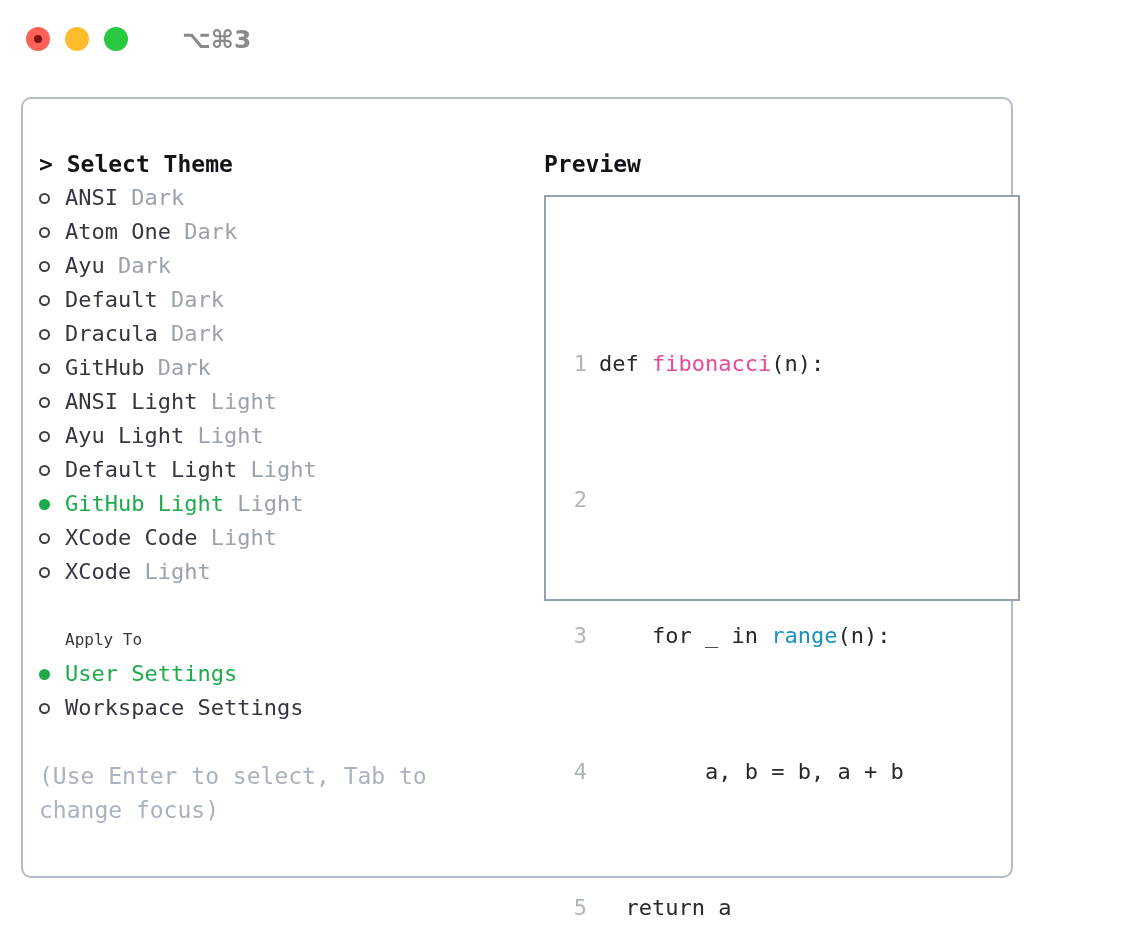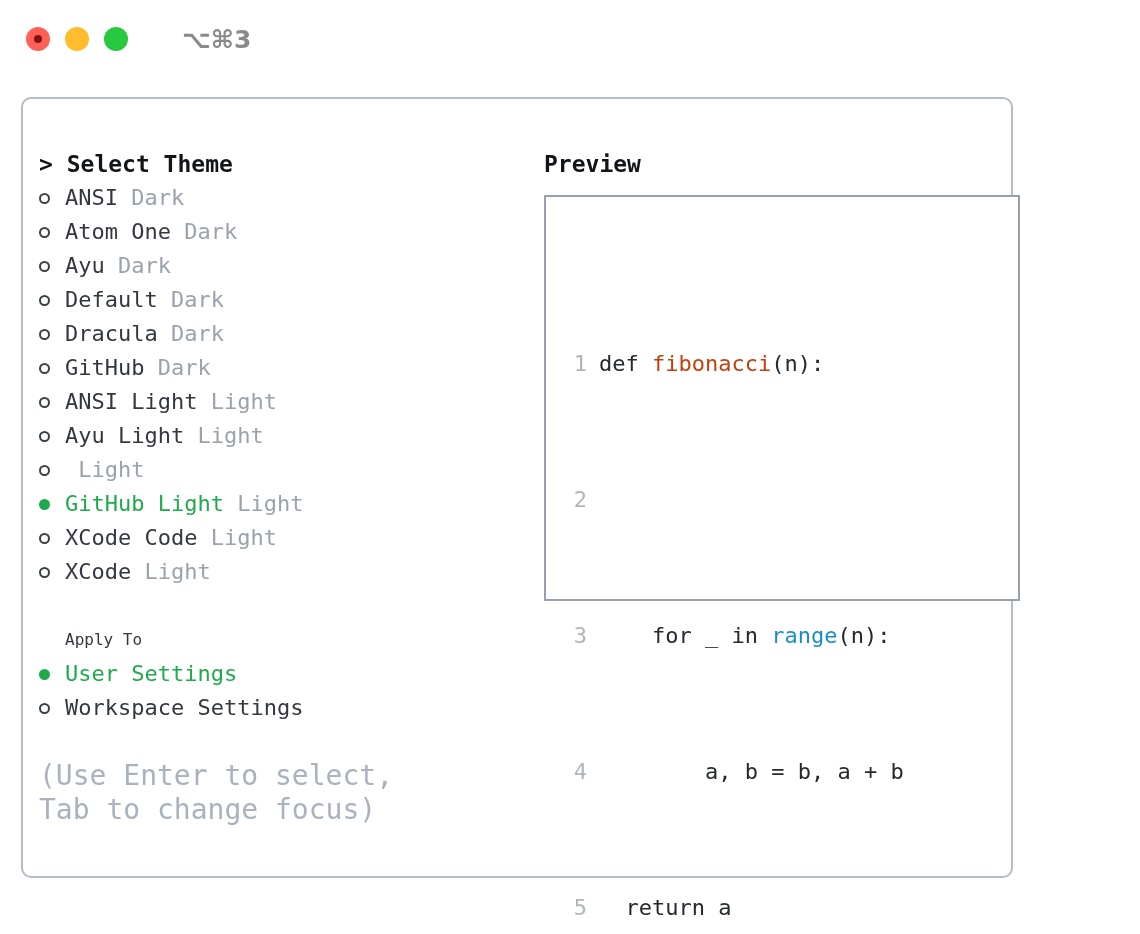--- a/index.html
+++ b/index.html
@@ -142,21 +142,21 @@
     padding-left: 26px;
     font-size: 16px;
     color: #333840;
     line-height: 34px;
     height: 34px;
     white-space: pre;
   }
 
   .hint {
     margin-top: 34px;
-    font-size: 28px;
+    font-size: 23px;
     line-height: 34px;
     color: #a9b2bf;
     width: 420px;
     white-space: pre-wrap;
   }
 
   
   .right-col {
     position: absolute;
     left: 479px;
@@ -185,21 +185,21 @@
   .lineno {
     display: inline-block;
     width: 26px;
     flex: 0 0 26px;
     text-align: right;
     color: #adb5bd;
     margin-right: 12px;
   }
   .code-text { color: #24292e; }
 
-  .tok-func  { color: #c2410c; }
+  .tok-func  { color: #ec4899; }
   .tok-num   { color: #117a7a; }
   .tok-call  { color: #1a8fc4; }
   .tok-plain { color: #24292e; }
 </style>
 </head>
 <body>
 
 <div class="window">
 
   <div class="titlebar">
@@ -271,20 +271,21 @@
 
           <div class="row">
             <span class="marker"><span class="bullet-hollow"></span></span>
             <span class="item-name">Ayu Light</span>
             <span class="item-tag">&nbsp;</span>
             <span class="item-tag">Light</span>
           </div>
 
           <div class="row">
             <span class="marker"><span class="bullet-hollow"></span></span>
+            <span class="item-name">Default Light</span>
             <span class="item-tag">&nbsp;</span>
             <span class="item-tag">Light</span>
           </div>
 
           <div class="row">
             <span class="marker"><span class="bullet-filled"></span></span>
             <span class="item-name selected">GitHub Light</span>
             <span class="item-tag">&nbsp;</span>
             <span class="item-tag">Light</span>
           </div>

